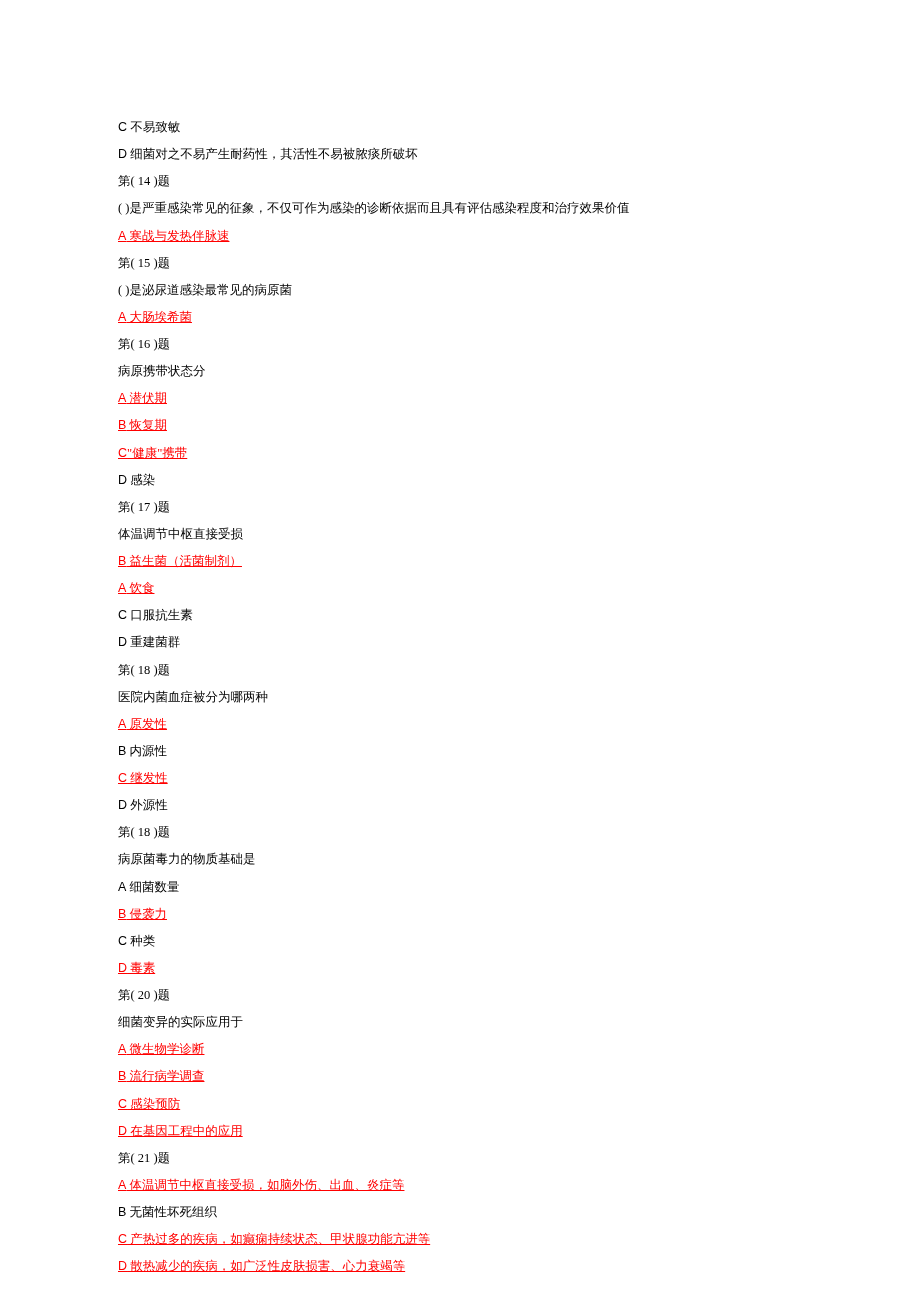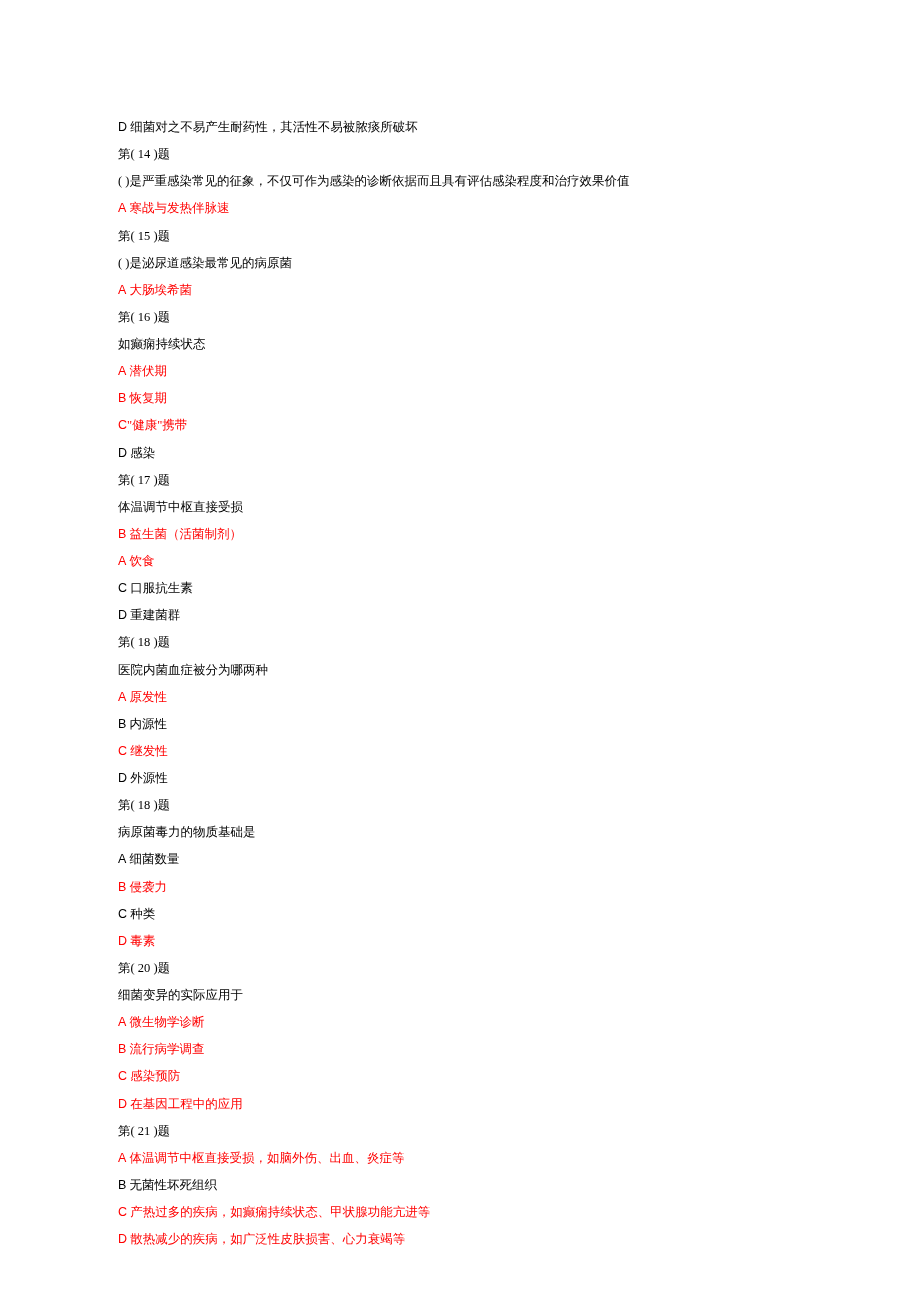--- a/index.html
+++ b/index.html
@@ -19,35 +19,37 @@
     white-space: nowrap;
   }
   .opt-letter {
     font-family: Arial, "Helvetica Neue", sans-serif;
   }
   .red .opt-letter {
     color: #ff0000;
   }
   .red {
     color: #ff0000;
+    text-decoration: underline;
   }
 </style>
 </head>
 <body>
 
 <div class="page" id="page">
+    <div class="line"><span class="opt-letter">C</span><span> 不易致敏</span></div>
     <div class="line"><span class="opt-letter">D</span><span> 细菌对之不易产生耐药性，其活性不易被脓痰所破坏</span></div>
     <div class="line">第( 14 )题</div>
     <div class="line">( )是严重感染常见的征象，不仅可作为感染的诊断依据而且具有评估感染程度和治疗效果价值</div>
     <div class="line red"><span class="opt-letter">A</span><span> 寒战与发热伴脉速</span></div>
     <div class="line">第( 15 )题</div>
     <div class="line">( )是泌尿道感染最常见的病原菌</div>
     <div class="line red"><span class="opt-letter">A</span><span> 大肠埃希菌</span></div>
     <div class="line">第( 16 )题</div>
-    <div class="line">如癫痫持续状态</div>
+    <div class="line">病原携带状态分</div>
     <div class="line red"><span class="opt-letter">A</span><span> 潜伏期</span></div>
     <div class="line red"><span class="opt-letter">B</span><span> 恢复期</span></div>
     <div class="line red"><span class="opt-letter">C</span><span>"健康"携带</span></div>
     <div class="line"><span class="opt-letter">D</span><span> 感染</span></div>
     <div class="line">第( 17 )题</div>
     <div class="line">体温调节中枢直接受损</div>
     <div class="line red"><span class="opt-letter">B</span><span> 益生菌（活菌制剂）</span></div>
     <div class="line red"><span class="opt-letter">A</span><span> 饮食</span></div>
     <div class="line"><span class="opt-letter">C</span><span> 口服抗生素</span></div>
     <div class="line"><span class="opt-letter">D</span><span> 重建菌群</span></div>

